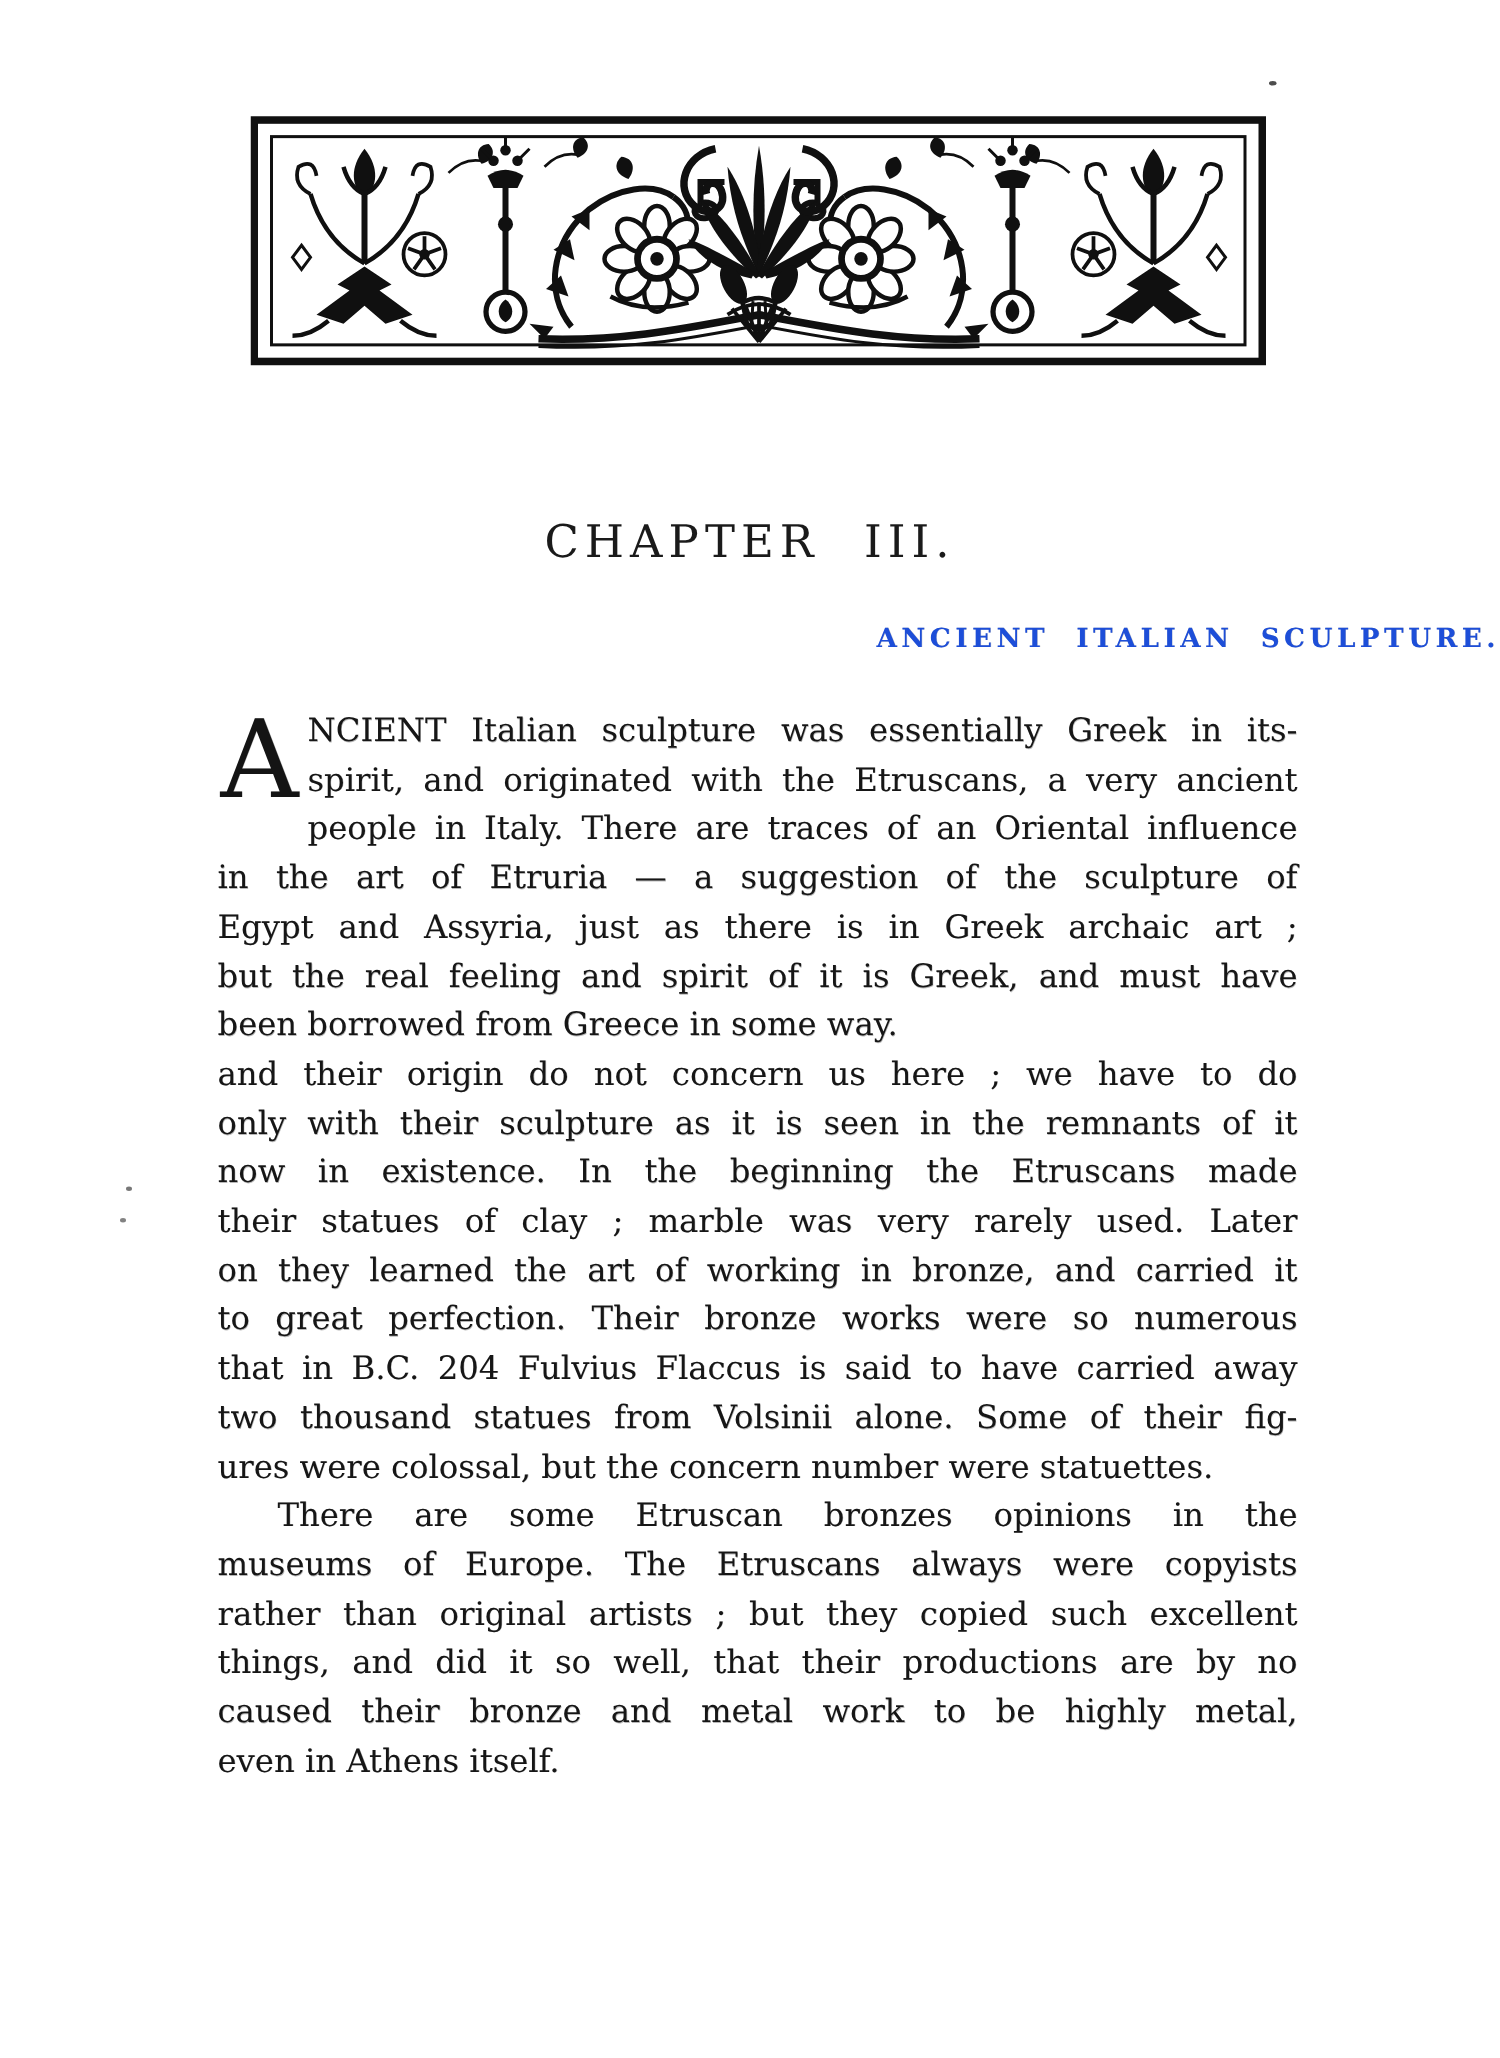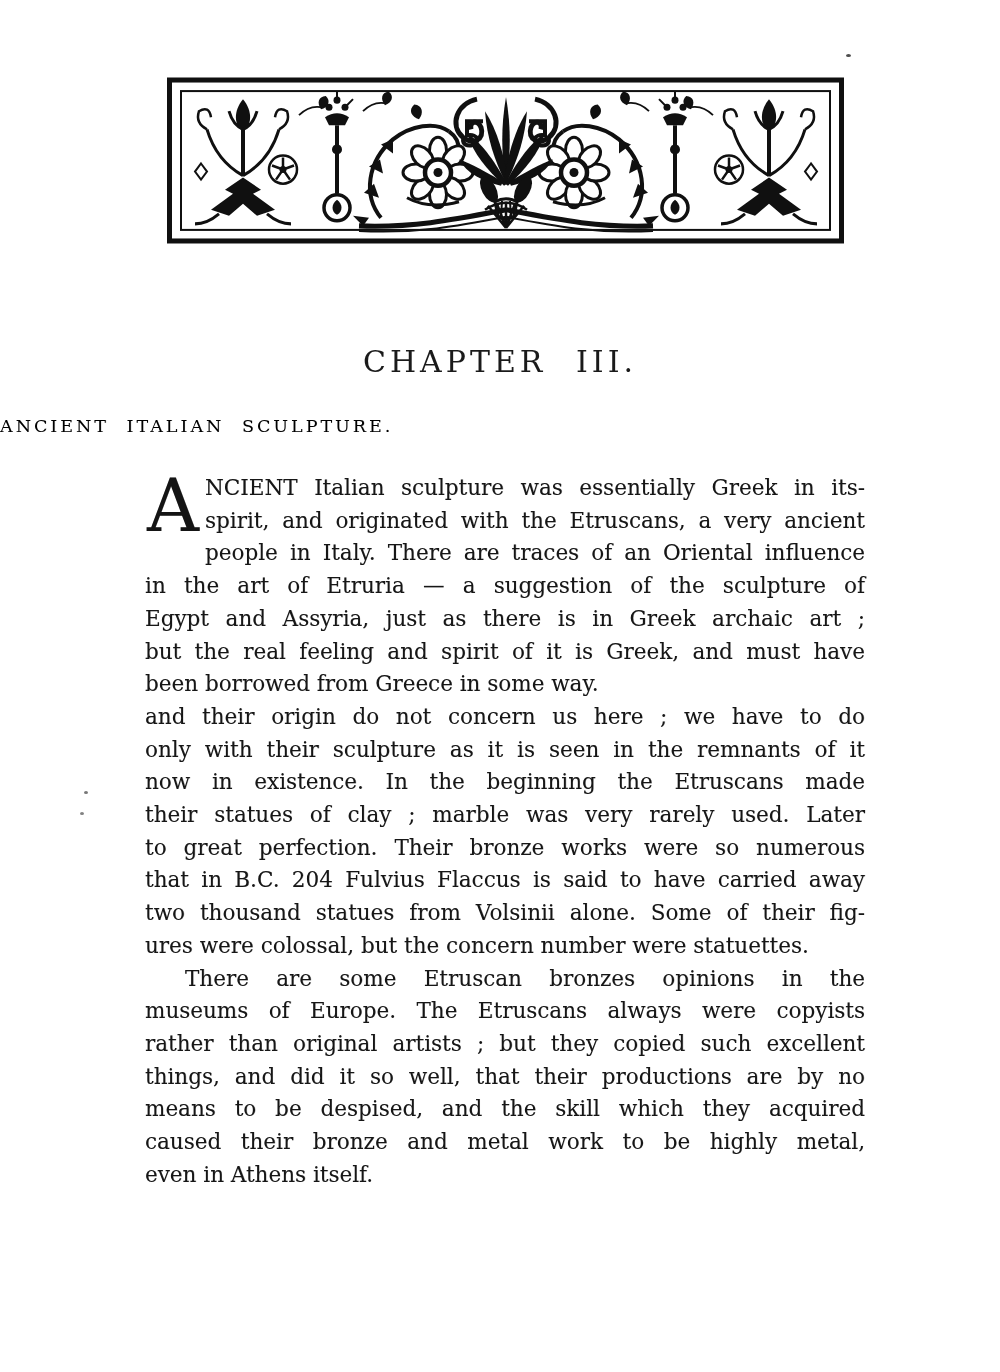--- a/index.html
+++ b/index.html
@@ -6,23 +6,24 @@
   .page{
     position:relative;width:1000px;height:1356px;background:#ffffff;
     font-family:"DejaVu Serif", serif;color:#161616;overflow:hidden;
   }
   .ornament{position:absolute;left:167px;top:77px;width:678px;height:168px;}
   .chapter{
     position:absolute;left:0;top:344px;width:100%;text-align:center;
     font-size:30px;letter-spacing:4px;word-spacing:16px;color:#1a1a1a;
   }
   .subtitle{
-    position:absolute;left:0;top:416px;width:100%;text-align:left;
-    font-size:17.5px;letter-spacing:3px;word-spacing:9px;color:#000000;
+    position:absolute;left:0;top:416px;width:100%;text-align:right;
+    font-size:17.5px;letter-spacing:3px;word-spacing:9px;color:#1d4ed8;
     text-shadow:0.3px 0.3px 0 rgba(30,30,30,.25);
+    font-weight:bold;
   }
   .textblock{
     position:absolute;left:145px;top:472px;width:720px;
     font-size:21.5px;line-height:32.7px;
     text-shadow:0.35px 0.35px 0 rgba(20,20,20,.3);
   }
   .para{margin:0;}
   .line{text-align:justify;text-align-last:justify;}
   .line.lastline{text-align-last:left;}
   .line.indent{text-indent:40px;}
@@ -145,31 +146,31 @@
         <div class="line">in the art of Etruria — a suggestion of the sculpture of</div>
         <div class="line">Egypt and Assyria, just as there is in Greek archaic art ;</div>
         <div class="line">but the real feeling and spirit of it is Greek, and must have</div>
         <div class="line lastline">been borrowed from Greece in some way.</div>
       </div>
       <div class="para">
         <div class="line">and their origin do not concern us here ; we have to do</div>
         <div class="line">only with their sculpture as it is seen in the remnants of it</div>
         <div class="line">now in existence. In the beginning the Etruscans made</div>
         <div class="line">their statues of clay ; marble was very rarely used. Later</div>
+        <div class="line">on they learned the art of working in bronze, and carried it</div>
         <div class="line">to great perfection. Their bronze works were so numerous</div>
         <div class="line">that in B.C. 204 Fulvius Flaccus is said to have carried away</div>
         <div class="line">two thousand statues from Volsinii alone. Some of their fig-</div>
         <div class="line lastline">ures were colossal, but the concern number were statuettes.</div>
       </div>
       <div class="para">
         <div class="line indent">There are some Etruscan bronzes opinions in the</div>
         <div class="line">museums of Europe. The Etruscans always were copyists</div>
         <div class="line">rather than original artists ; but they copied such excellent</div>
         <div class="line">things, and did it so well, that their productions are by no</div>
-        <div class="line">means to be despised, and the skill which they acquired</div>
         <div class="line">caused their bronze and metal work to be highly metal,</div>
         <div class="line lastline">even in Athens itself.</div>
       </div>
     </div>
 
   <div class="speck s1"></div>
   <div class="speck s2"></div>
   <div class="speck s3"></div>
 </div>
 

